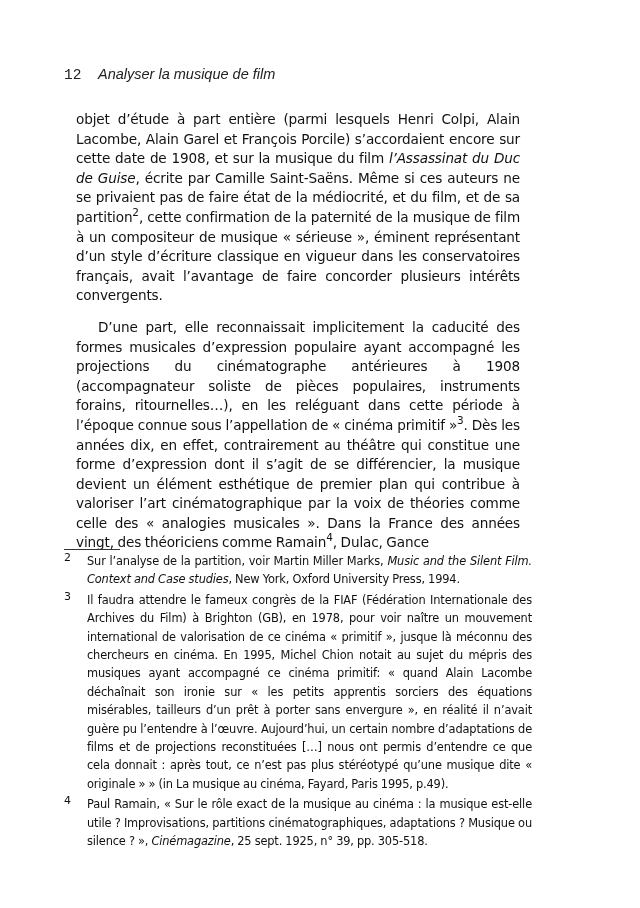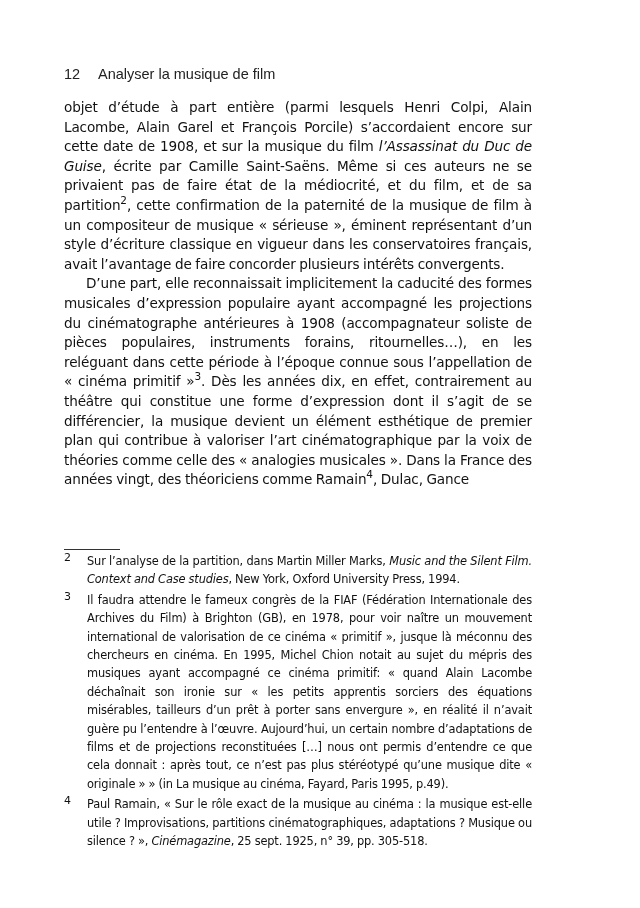--- a/index.html
+++ b/index.html
@@ -1,21 +1,21 @@
 <!DOCTYPE html>
 <html><head>
 <meta charset="utf-8">
 <style>
   html, body { margin:0; padding:0; background:#ffffff; }
   body { width:640px; height:908px; position:relative; overflow:hidden; color:#111; }
   .header { position:absolute; left:64px; top:66px; font-family:"Liberation Sans", sans-serif; font-size:14.5px; color:#222; }
-  .header .num { display:inline-block; width:34px; }
-  .header .title { }
+  .header .num { display:inline-block; width:34px;font-family:Liberation Mono, monospace; }
+  .header .title { font-style:italic; }
   .body { position:absolute; left:64px; top:98px; width:468px; font-family:"DejaVu Sans", sans-serif; font-size:13.6px; line-height:19.6px; text-align:justify; letter-spacing:-0.15px; word-spacing:-0.5px; }
-  .body p { margin:0; }
+  .body p { margin:12px; }
   .body p.indent { text-indent:22px; }
   .body sup { font-size:10.5px; line-height:0; vertical-align:6px; }
   .rule { position:absolute; left:64px; top:549px; width:56px; height:1px; background:#333; }
   .notes { position:absolute; left:64px; top:552px; width:468px; font-family:"DejaVu Sans", sans-serif; font-size:11.4px; line-height:18.4px; letter-spacing:-0.15px; word-spacing:-0.3px; }
   .note { position:relative; padding-left:23px; text-align:justify; margin-bottom:2px; }
   .note .n { position:absolute; left:0; top:-3px; font-size:11px; }
   i { font-style:italic; }
 </style>
 </head>
 <body>
@@ -26,21 +26,21 @@
 
 <div class="body">
   <p><span>objet d’étude à part entière (parmi lesquels Henri Colpi, Alain Lacombe, Alain Garel et François Porcile) s’accordaient encore sur cette date de 1908, et sur la musique du film </span><i>l’Assassinat du Duc de Guise</i><span>, écrite par Camille Saint-Saëns. Même si ces auteurs ne se privaient pas de faire état de la médiocrité, et du film, et de sa partition</span><sup>2</sup><span>, cette confirmation de la paternité de la musique de film à un compositeur de musique « sérieuse », éminent représentant d’un style d’écriture classique en vigueur dans les conservatoires français, avait l’avantage de faire concorder plusieurs intérêts convergents.</span></p>
   <p class="indent"><span>D’une part, elle reconnaissait implicitement la caducité des formes musicales d’expression populaire ayant accompagné les projections du cinématographe antérieures à 1908 (accompagnateur soliste de pièces populaires, instruments forains, ritournelles…), en les reléguant dans cette période à l’époque connue sous l’appellation de « cinéma primitif »</span><sup>3</sup><span>. Dès les années dix, en effet, contrairement au théâtre qui constitue une forme d’expression dont il s’agit de se différencier, la musique devient un élément esthétique de premier plan qui contribue à valoriser l’art cinématographique par la voix de théories comme celle des « analogies musicales ». Dans la France des années vingt, des théoriciens comme Ramain</span><sup>4</sup><span>, Dulac, Gance</span></p>
 </div>
 
 <div class="rule"></div>
 
 <div class="notes">
   <div class="note">
-    <span class="n">2</span><span>Sur l’analyse de la partition, dans Martin Miller Marks, </span><i>Music and the Silent Film. Context and Case studies</i><span>, New York, Oxford University Press, 1994.</span>
+    <span class="n">2</span><span>Sur l’analyse de la partition, voir Martin Miller Marks, </span><i>Music and the Silent Film. Context and Case studies</i><span>, New York, Oxford University Press, 1994.</span>
   </div>
   <div class="note">
     <span class="n">3</span><span>Il faudra attendre le fameux congrès de la FIAF (Fédération Internationale des Archives du Film) à Brighton (GB), en 1978, pour voir naître un mouvement international de valorisation de ce cinéma « primitif », jusque là méconnu des chercheurs en cinéma. En 1995, Michel Chion notait au sujet du mépris des musiques ayant accompagné ce cinéma primitif: « quand Alain Lacombe déchaînait son ironie sur « les petits apprentis sorciers des équations misérables, tailleurs d’un prêt à porter sans envergure », en réalité il n’avait guère pu l’entendre à l’œuvre. Aujourd’hui, un certain nombre d’adaptations de films et de projections reconstituées […] nous ont permis d’entendre ce que cela donnait : après tout, ce n’est pas plus stéréotypé qu’une musique dite « originale » » (in La musique au cinéma, Fayard, Paris 1995, p.49).</span>
   </div>
   <div class="note">
     <span class="n">4</span><span>Paul Ramain, « Sur le rôle exact de la musique au cinéma : la musique est-elle utile ? Improvisations, partitions cinématographiques, adaptations ? Musique ou silence ? », </span><i>Cinémagazine</i><span>, 25 sept. 1925, n° 39, pp. 305-518.</span>
   </div>
 </div>
 
 </body></html>

